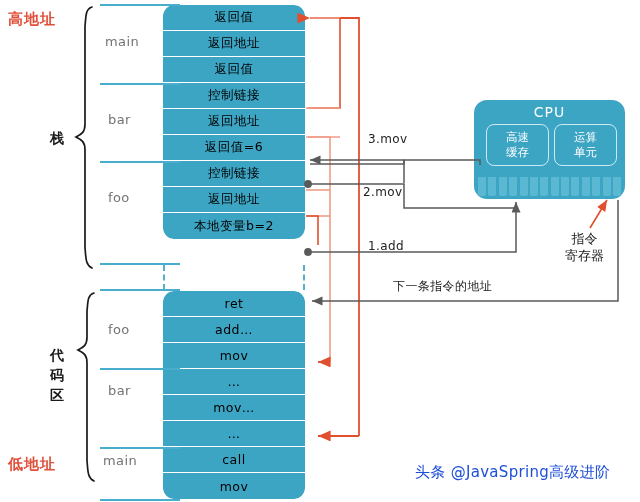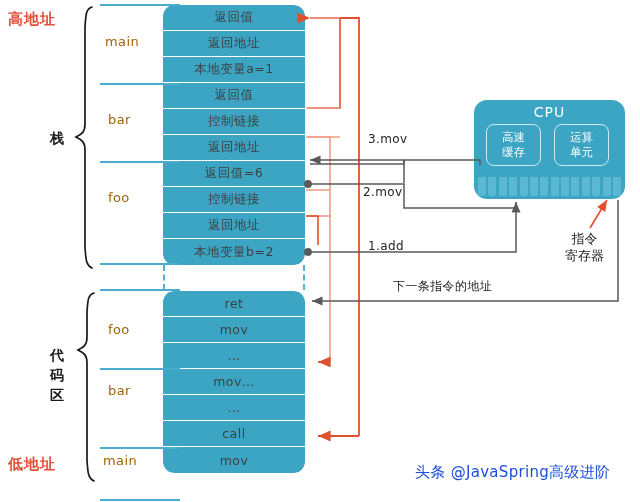--- a/index.html
+++ b/index.html
@@ -23,21 +23,21 @@
     left: 163px;
     width: 142px;
     border-radius: 11px;
     overflow: hidden;
     background: #ffffff;
   }
   .cell {
     position: relative;
     height: 26px;
     background: #3da5c4;
-    color: #404040;
+    color: #000000;
     font-size: 12.5px;
     display: flex;
     align-items: center;
     justify-content: center;
     letter-spacing: 0.5px;
     border-bottom: 1.6px solid #ffffff;
     box-sizing: border-box;
   }
   .cell:last-child { border-bottom: none; }
   .memblock.stack .cell:first-child { border-top-left-radius: 11px; border-top-right-radius: 11px; }
@@ -59,21 +59,21 @@
   
   .addr-label {
     color: #e0503a;
     font-size: 15px;
     font-weight: bold;
     letter-spacing: 1px;
   }
 
   
   .fn-label {
-    color: #a16207;
+    color: #737373;
     font-size: 13px;
     letter-spacing: 0.4px;
   }
 
   
   .region-name {
     color: #1a1a1a;
     font-size: 14px;
     font-weight: bold;
     text-align: center;
@@ -102,21 +102,21 @@
     position: absolute;
     top: 4px; left: 0; right: 0;
     text-align: center;
     color: #ffffff;
     font-size: 14px;
     letter-spacing: 1px;
   }
   .cpu-unit {
     position: absolute;
     top: 24px;
-    width: 55px;
+    width: 63px;
     height: 42px;
     border: 1.5px solid #cdeaf3;
     border-radius: 8px;
     color: #ffffff;
     font-size: 11.5px;
     display: flex;
     flex-direction: column;
     align-items: center;
     justify-content: center;
     line-height: 15px;
@@ -180,34 +180,34 @@
   <div class="abs fn-label" style="left:108px; top:112px;">bar</div>
   <div class="abs fn-label" style="left:108px; top:190px;">foo</div>
 
   <div class="abs fn-label" style="left:108px; top:322px;">foo</div>
   <div class="abs fn-label" style="left:108px; top:383px;">bar</div>
   <div class="abs fn-label" style="left:103px; top:453px;">main</div>
 
   <div class="memblock stack" style="top:5px;">
     <div class="cell">返回值</div>
     <div class="cell">返回地址</div>
-    <div class="cell">本地变量a=1</div>
     <div class="cell">返回值</div>
     <div class="cell">控制链接</div>
     <div class="cell">返回地址</div>
     <div class="cell">返回值=6</div>
     <div class="cell">控制链接</div>
     <div class="cell">返回地址</div>
     <div class="cell">本地变量b=2</div>
   </div>
 
   <div class="gap" style="top:265px; height:25px;"></div>
 
   <div class="memblock code" style="top:291px;">
     <div class="cell">ret</div>
+    <div class="cell">add…</div>
     <div class="cell">mov</div>
     <div class="cell">…</div>
     <div class="cell">mov…</div>
     <div class="cell">…</div>
     <div class="cell">call</div>
     <div class="cell">mov</div>
   </div>
 
   <div class="tick" style="left:100px; top:4px;  width:80px;"></div>
   <div class="tick" style="left:100px; top:83px; width:80px;"></div>

